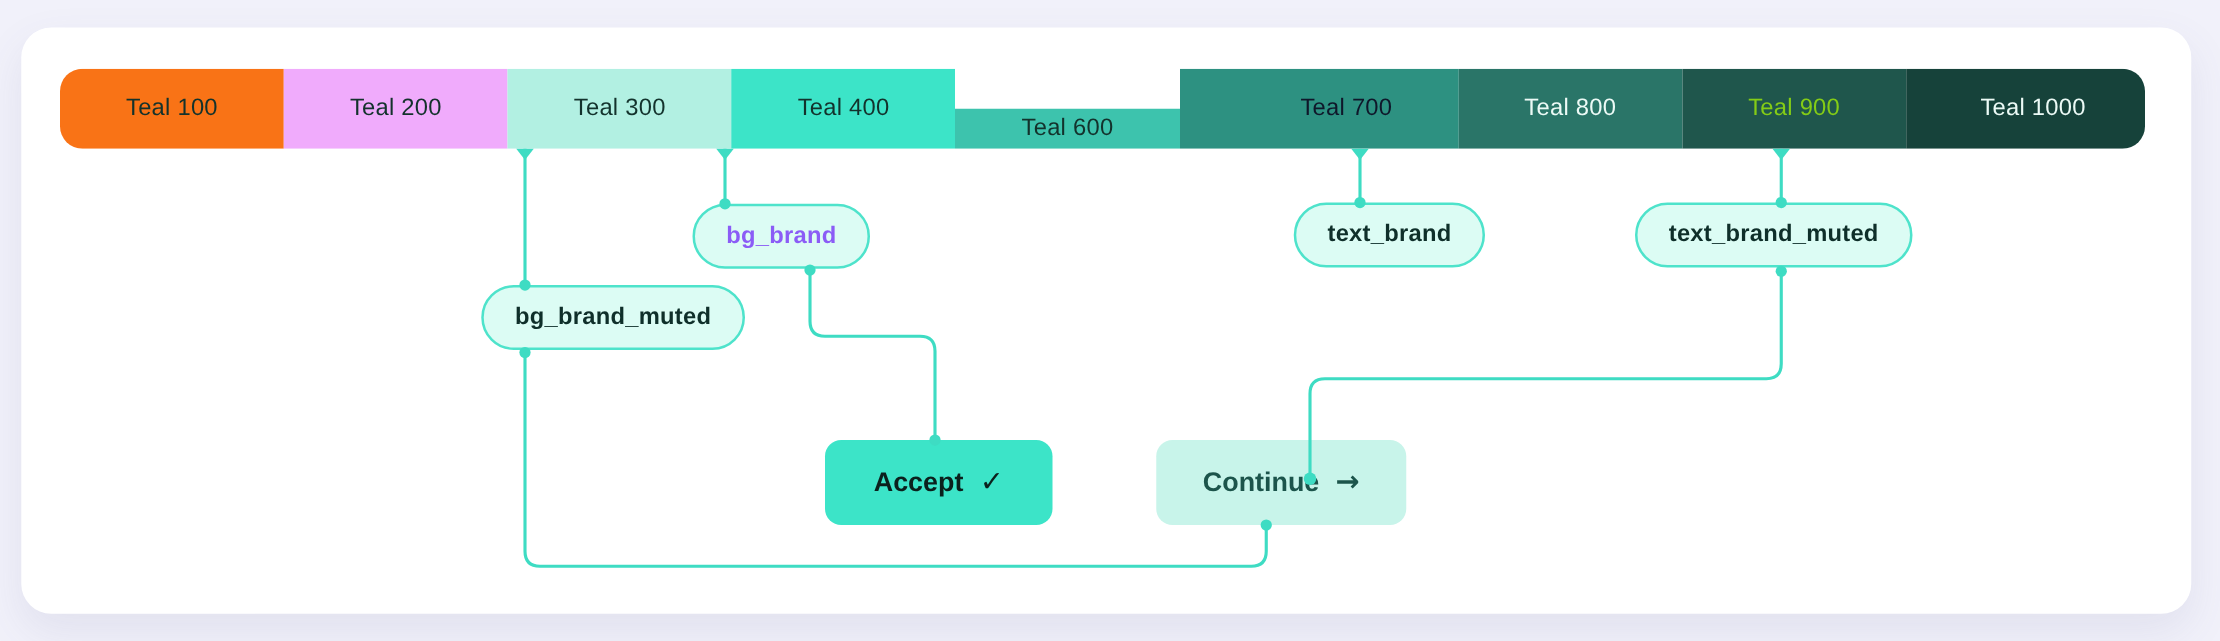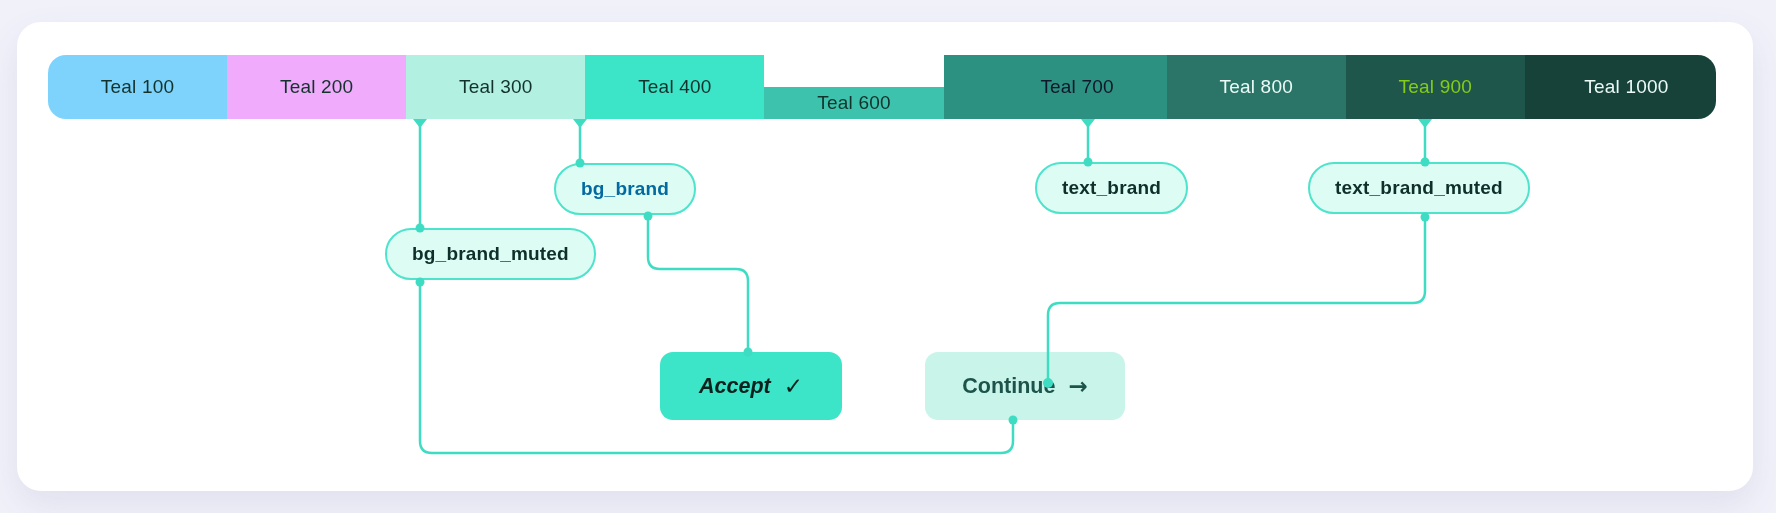--- a/index.html
+++ b/index.html
@@ -47,21 +47,21 @@
   #connectors{position:absolute;left:0;top:0;width:1776px;height:513px;pointer-events:none;}
   #connectors path{fill:none;stroke-width:2.5px;}
 </style>
 </head>
 <body>
 
 <div id="stage">
   <div id="card"></div>
 
   <div id="palette-bar">
-    <div class="swatch" style="background-color: #7dd3fc; color: rgb(19, 50, 44);">
+    <div class="swatch" style="background-color: #f97316; color: rgb(19, 50, 44);">
         <span>Teal 100</span>
       </div>
     <div class="swatch" style="background-color: #f0abfc; color: rgb(19, 50, 44);">
         <span>Teal 200</span>
       </div>
     <div class="swatch" style="background-color: rgb(178, 240, 226); color: rgb(19, 50, 44);">
         <span>Teal 300</span>
       </div>
     <div class="swatch" style="background-color: rgb(60, 228, 200); color: rgb(19, 50, 44);">
         <span>Teal 400</span>
@@ -76,34 +76,34 @@
         <span>Teal 800</span>
       </div>
     <div class="swatch" style="background-color: rgb(31, 86, 76); color: #84cc16;">
         <span>Teal 900</span>
       </div>
     <div class="swatch" style="background-color: rgb(22, 66, 58); color: rgb(236, 250, 246); padding-left: 12px;">
         <span>Teal 1000</span>
       </div>
   </div>
 
-  <div class="pill" id="pill-bg-brand" style="background-color: rgb(220, 252, 244); border-color: rgb(78, 227, 203); color: #0369a1;">
+  <div class="pill" id="pill-bg-brand" style="background-color: rgb(220, 252, 244); border-color: rgb(78, 227, 203); color: #8b5cf6;">
     <span>bg_brand</span>
   </div>
   <div class="pill" id="pill-bg-brand-muted" style="background-color: rgb(220, 252, 244); border-color: rgb(78, 227, 203); color: rgb(15, 47, 42);">
     <span>bg_brand_muted</span>
   </div>
   <div class="pill" id="pill-text-brand" style="background-color: rgb(220, 252, 244); border-color: rgb(78, 227, 203); color: rgb(15, 47, 42);">
     <span>text_brand</span>
   </div>
   <div class="pill" id="pill-text-brand-muted" style="background-color: rgb(220, 252, 244); border-color: rgb(78, 227, 203); color: rgb(15, 47, 42);">
     <span>text_brand_muted</span>
   </div>
 
-  <button class="demo-btn" id="btn-accept" style="background-color: rgb(60, 228, 200); color: rgb(11, 33, 29); font-style: italic;">
+  <button class="demo-btn" id="btn-accept" style="background-color: rgb(60, 228, 200); color: rgb(11, 33, 29);">
     <span>Accept</span>
     <span class="btn-icon">✓</span>
   </button>
   <button class="demo-btn" id="btn-continue" style="background-color: rgb(200, 244, 234); color: rgb(28, 84, 75);">
     <span>Continue</span>
     <span class="btn-icon">→</span>
   </button>
 
   <svg id="connectors" viewBox="0 0 1776 513" xmlns="http://www.w3.org/2000/svg">
     <g class="connector-stroke">

